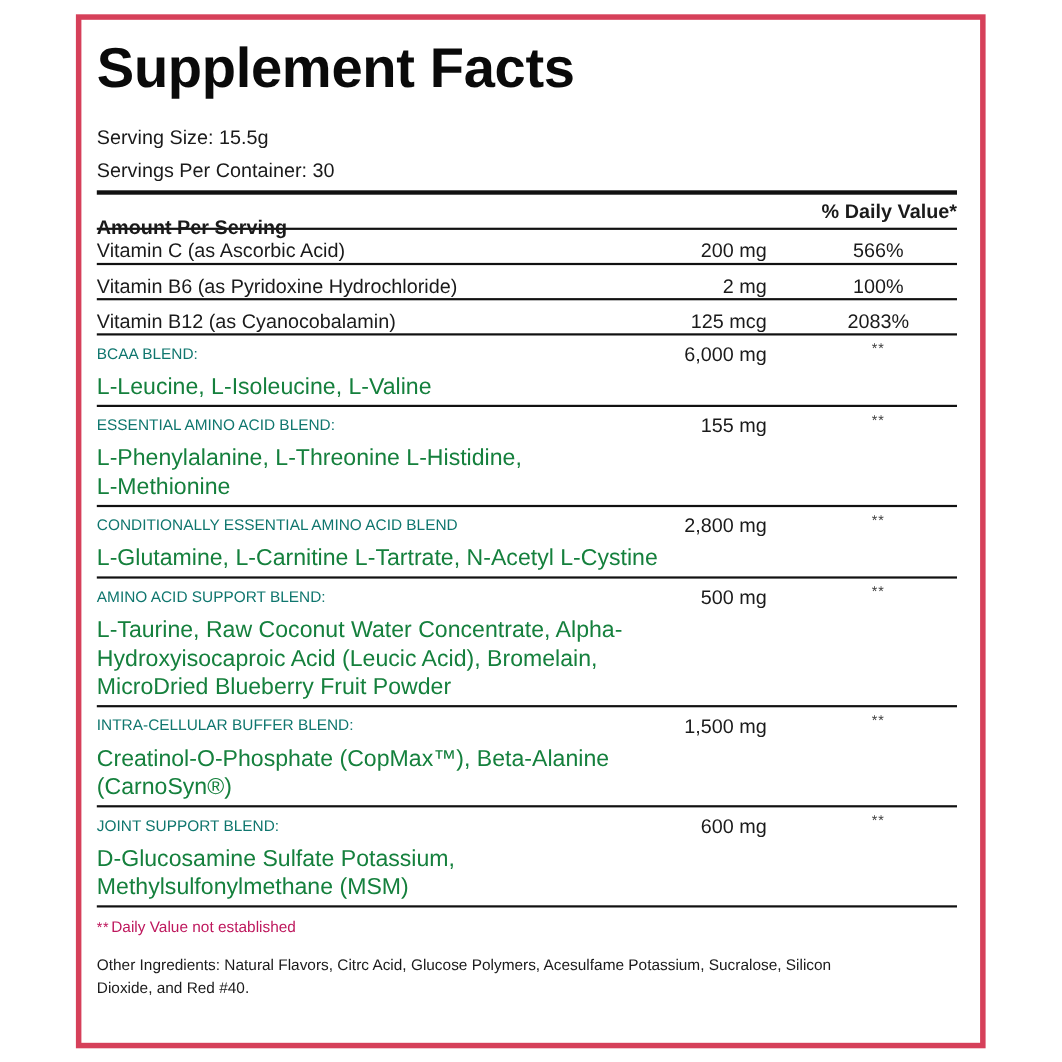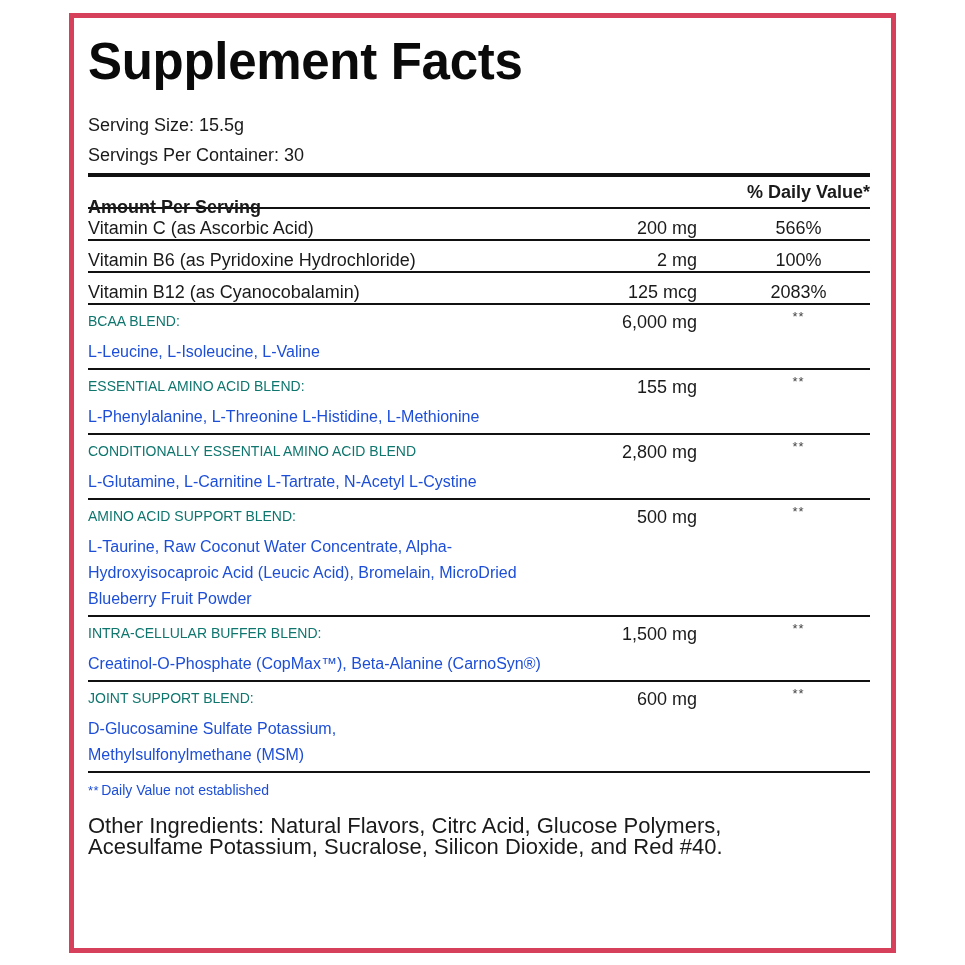--- a/index.html
+++ b/index.html
@@ -57,37 +57,37 @@
 
     .blend { padding-top: 2px; padding-bottom: 3px; }
     .blend .blend-title {
       font-weight: normal;
       font-size: 14px;
       line-height: 21px;
       padding-top: 4px;
       color: #0f766e;
     }
     .blend .blend-ingredients {
-      font-size: 16px;
+      font-size: 21px;
       line-height: 26px;
       margin-top: 7px;
-      color: #1d4ed8;
+      color: #15803d;
     }
     .blend .col-amt { padding-top: 5px; }
     .blend .col-dv { padding-top: 2px; font-size: 13px; color: #444; letter-spacing: 1px; }
 
     .footnote {
       font-size: 14px;
       margin-top: 9px;
-      color: #1d4ed8;
+      color: #be185d;
     }
     .footnote .stars { font-size: 13px; letter-spacing: 0.5px; margin-right: 2px; }
 
     .other {
-      font-size: 22px;
+      font-size: 14px;
       line-height: 21px;
       margin-top: 17px;
       color: #1a1a1a;
       width: 720px;
     }
   </style>
 </head>
 <body>
 
 <div class="frame"></div>

